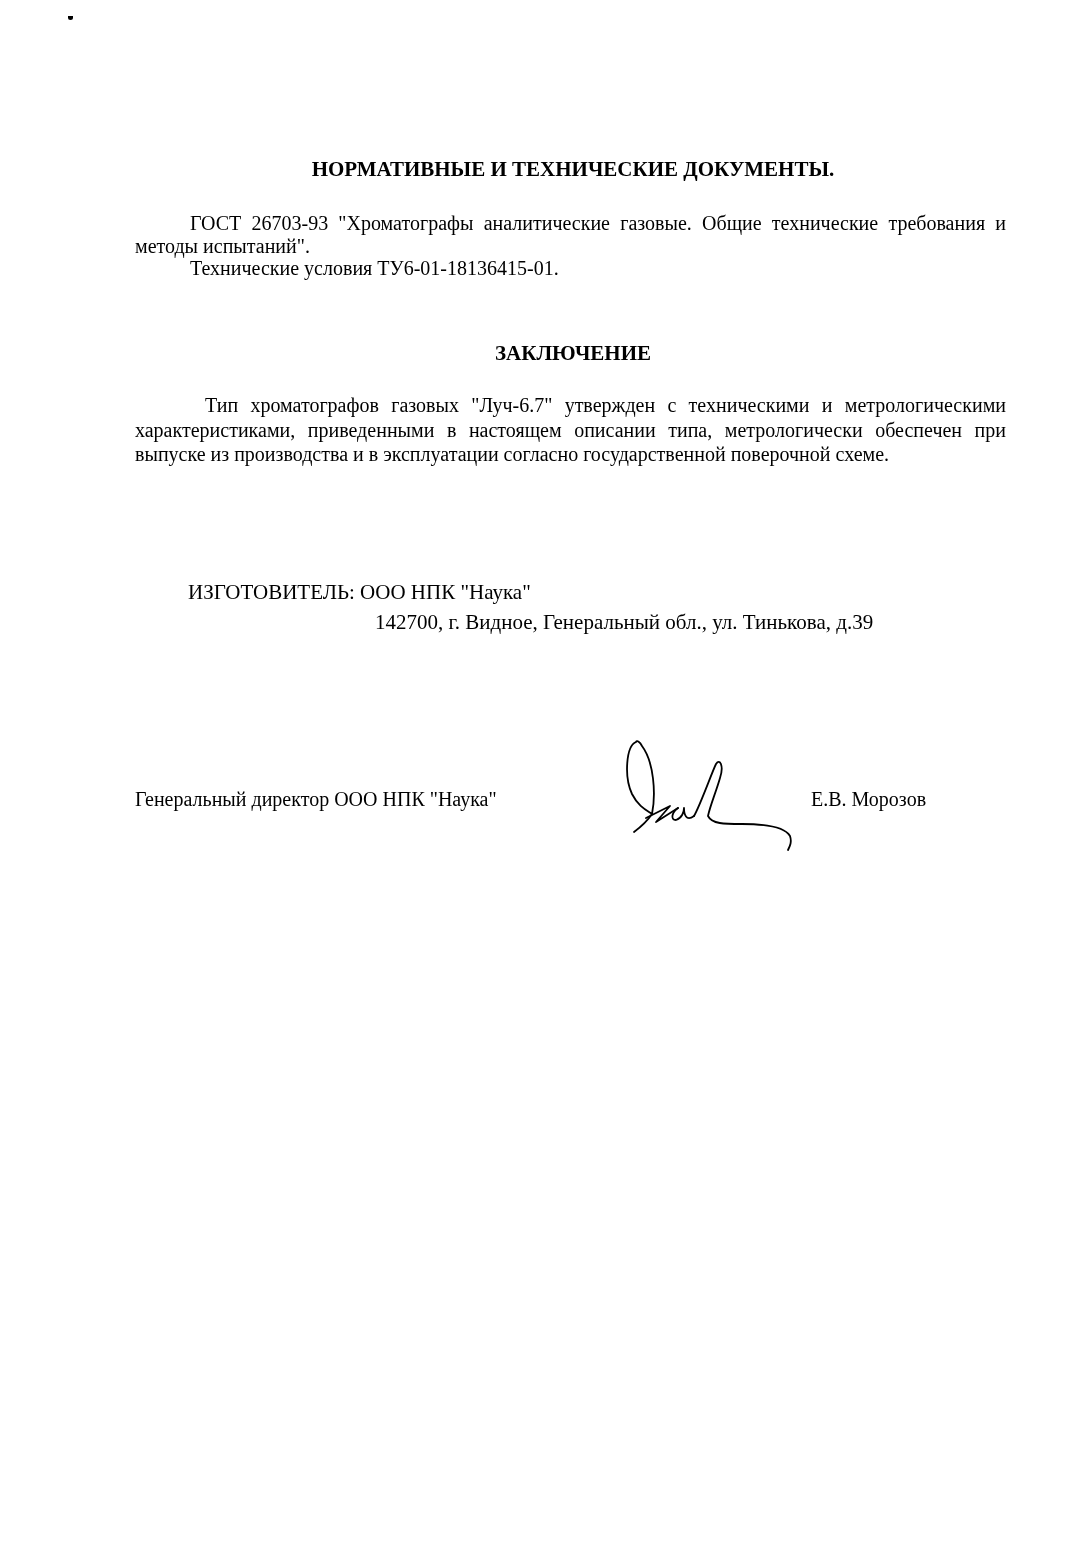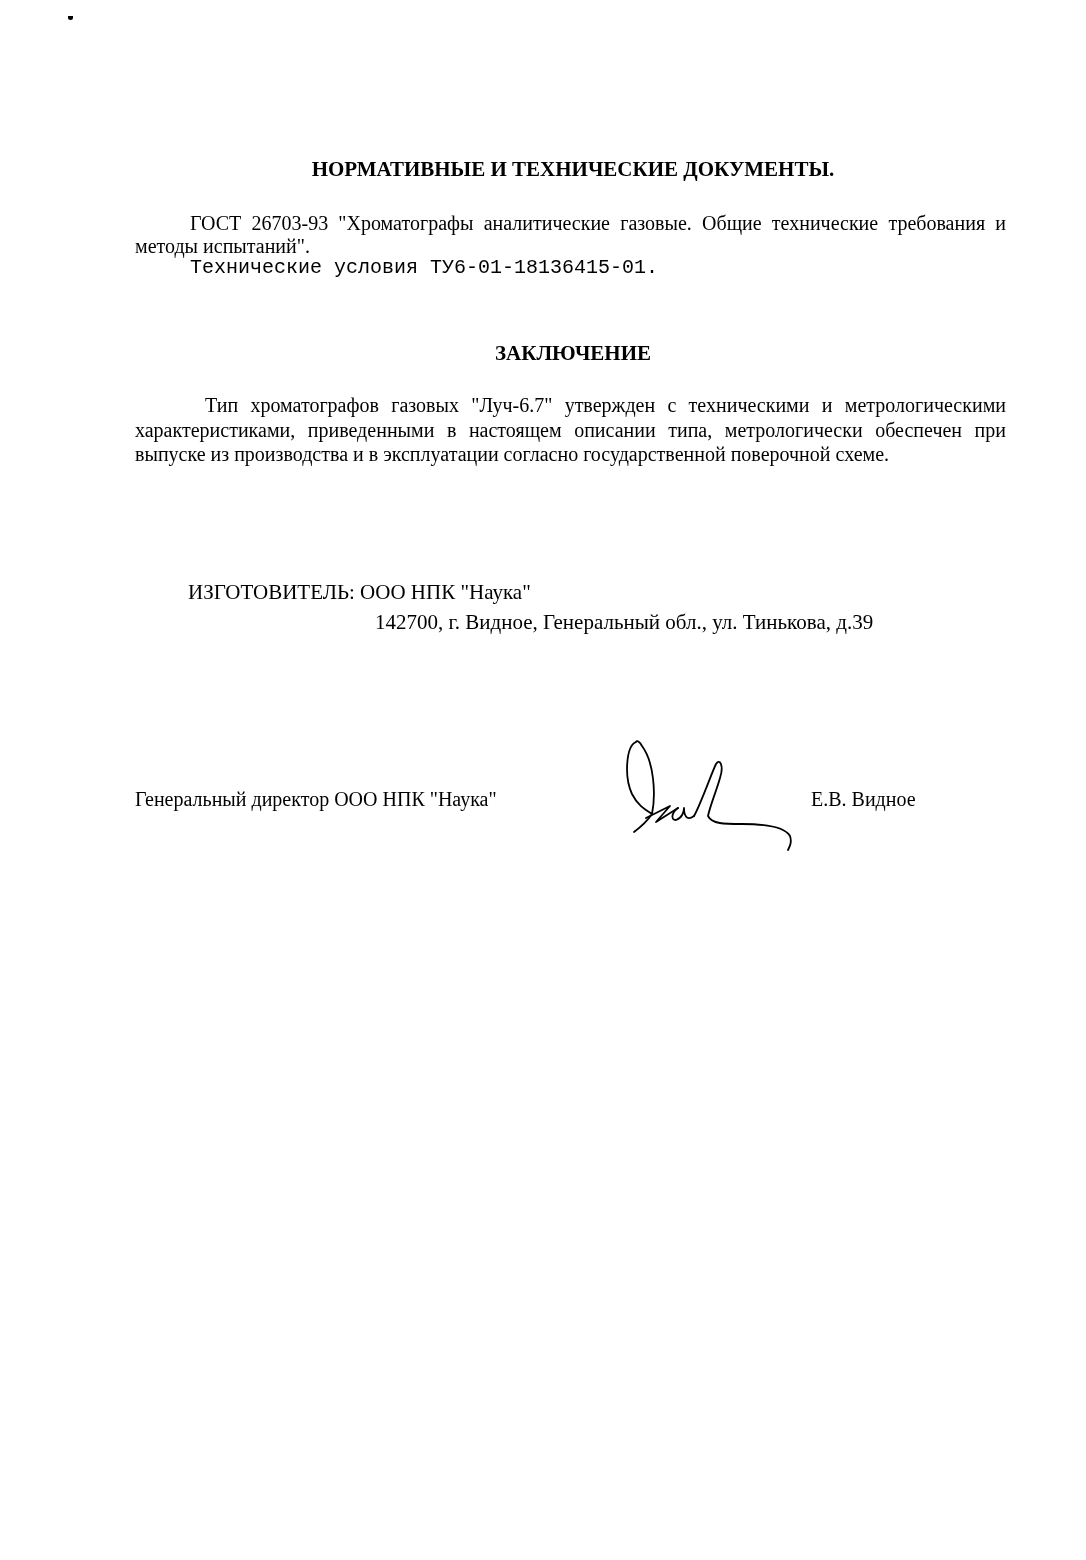--- a/index.html
+++ b/index.html
@@ -43,21 +43,21 @@
     .para {
       position: absolute;
       left: 135px;
       width: 871px;
       font-size: 20px;
       line-height: 22.5px;
       text-align: justify;
     }
     .p1 { top: 196px; }
     .p1 .first { text-indent: 55px; text-align-last: left; }
-    .p1 .tu { padding-left: 55px; margin-top: 0px; font-family: Liberation Mono, monospace; }
+    .p1 .tu { padding-left: 55px; margin-top: 0px; }
     .p2 { top: 377px; line-height: 24.5px; }
     .p2 .body { text-indent: 70px; }
     .maker {
       position: absolute;
       left: 188px;
       top: 561px;
       font-size: 21px;
       line-height: 30px;
     }
     .maker .addr {
@@ -112,15 +112,15 @@
 
       <path d="M40 82 C36 88, 30 94, 22 100"></path>
 
       <path d="M34 86 L58 74 L44 90 L66 76"></path>
       <path d="M66 76 C60 80, 58 88, 64 88 C70 86, 72 80, 72 76 C72 82, 74 90, 82 84"></path>
 
       <path d="M82 84 C88 74, 100 40, 104 32 C108 26, 112 34, 108 46 C104 60, 98 74, 96 84 C100 92, 112 92, 130 92 C150 92, 172 94, 178 104 C180 110, 178 114, 176 118"></path>
     </g>
   </svg>
 
-  <div class="sign-row sign-name">Е.В. Видное</div>
+  <div class="sign-row sign-name">Е.В. Морозов</div>
 
 </div>
 
 </body></html>

